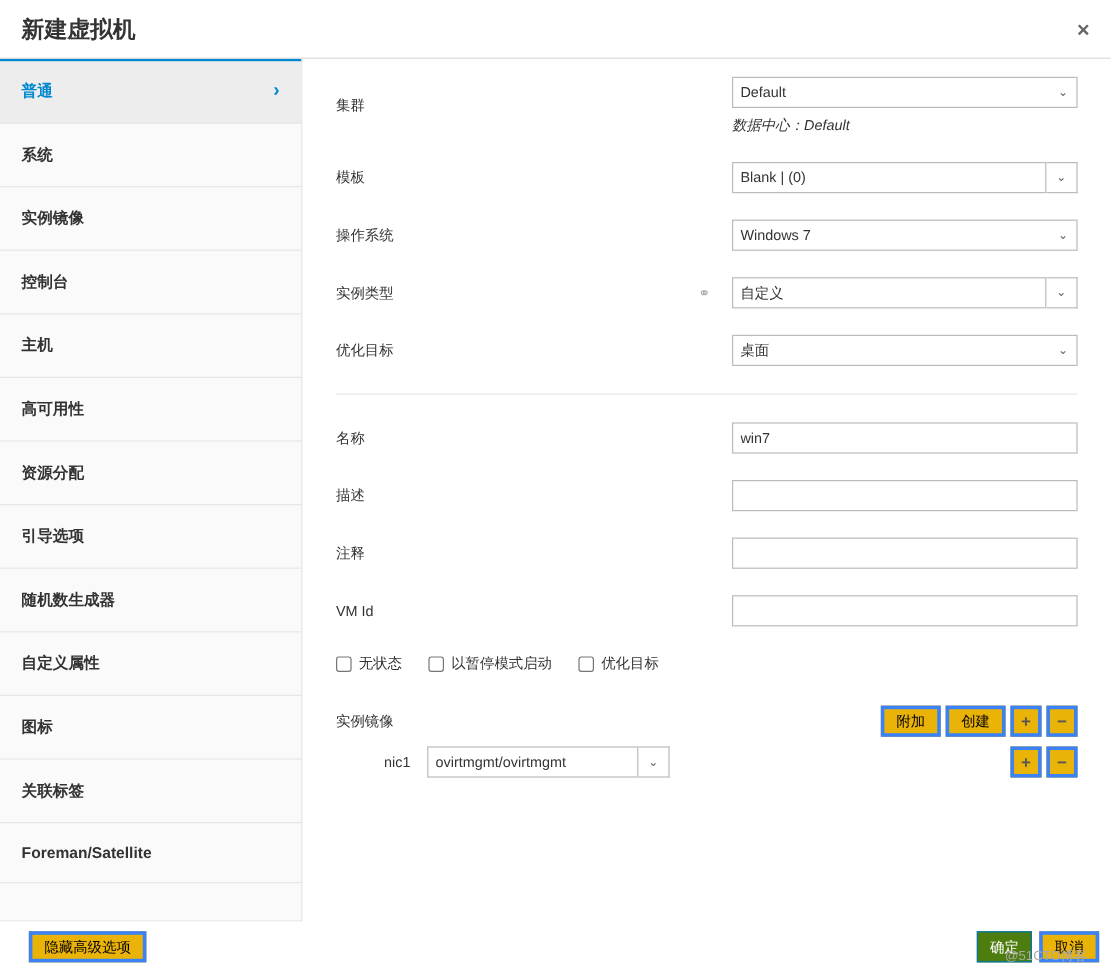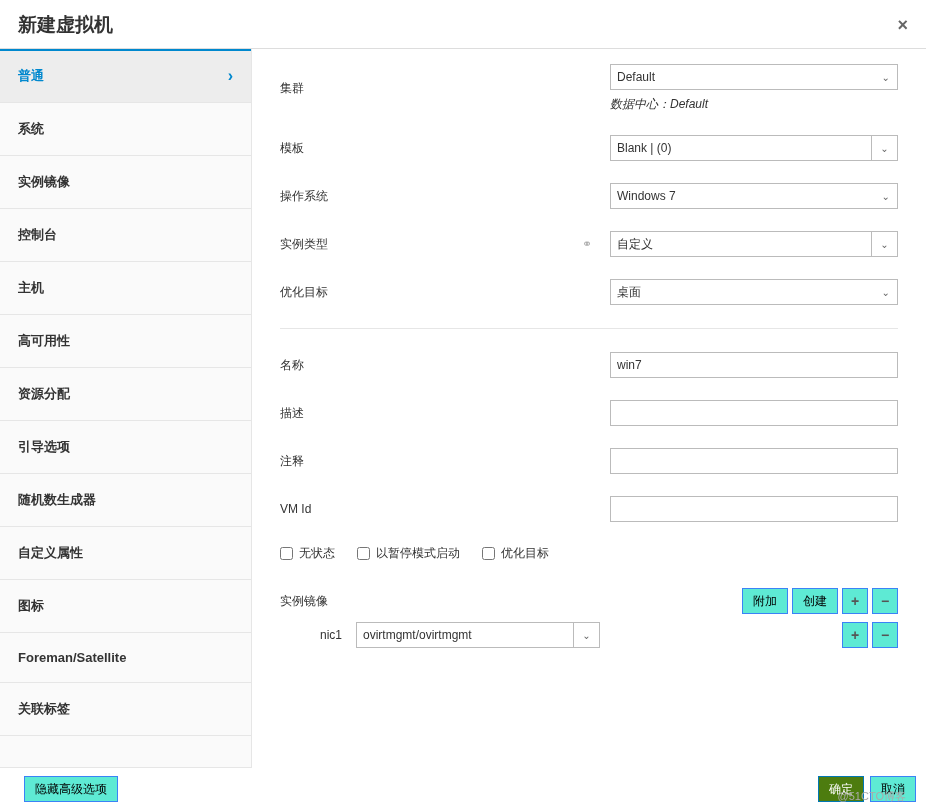--- a/index.html
+++ b/index.html
@@ -26,25 +26,25 @@
     .select-split .sel-main { flex: 1; position: relative; }
     .select-split .sel-btn { width: 26px; height: 26px; border: 1px solid #bbb; border-left: none; display: flex; align-items: center; justify-content: center; font-size: 10px; color: #666; background:#fff; cursor: pointer;}
     .sub-note { font-size: 12px; color: #333; font-style: italic; margin-top: 6px; }
     .divider { border-top: 1px solid #e6e6e6; margin: 12px 0; }
     .name-input { border: 1px solid #bbb; background: #edf3fd; }
     .checkbox-row { display: flex; gap: 22px; padding: 12px 0 6px 0; align-items: center; }
     .checkbox-item { display: flex; align-items: center; gap: 6px; }
     .chk { width: 13px; height: 13px; }
     .instance-image-row { display:flex; justify-content: space-between; align-items: center; padding: 20px 0 0 0;}
     .btn-group { display: flex; gap: 4px; }
-    .btn { height: 26px; border: 1px solid #3b82f6; background: #5eead4; padding: 0 10px; font-size: 12px; cursor: pointer; }
+    .btn { height: 26px; border: 3px solid #3b82f6; background: #eab308; padding: 0 10px; font-size: 12px; cursor: pointer; }
     .btn.square { width: 26px; padding: 0; display:flex; align-items:center; justify-content:center; font-size:14px; font-weight:bold; color:#555;}
     .vnic-row { display: flex; align-items: center; margin-top: 8px; }
     .vnic-label { width: 76px; padding-left: 40px; }
-    .vnic-select-wrap { width: 244px; }
+    .vnic-select-wrap { width: 202px; }
     .vnic-actions { margin-left: auto; display:flex; gap:4px;}
     .footer { display: flex; justify-content: space-between; align-items: center; padding: 8px 10px 4px 24px;}
     .footer-left, .footer-right { display: flex; gap: 6px; }
     .btn-primary { background: #4d7c0f; color: #fff; border: 1px solid #0077b3; }
     .watermark { position: absolute; right: 20px; bottom: 2px; font-size: 11px; color: #aaa; }
     .chain-icon { font-size: 12px; color: #aaa; letter-spacing: -2px;}
     .nic-section-title { margin-top: 44px; padding-top: 10px; border-top: 1px solid #e6e6e6;}
   </style>
 </head>
 <body>
@@ -85,24 +85,24 @@
       <div class="sidebar-item">
           <span>随机数生成器</span>
         </div>
       <div class="sidebar-item">
           <span>自定义属性</span>
         </div>
       <div class="sidebar-item">
           <span>图标</span>
         </div>
       <div class="sidebar-item">
+          <span>关联标签</span>
+        </div>
+      <div class="sidebar-item">
           <span>Foreman/Satellite</span>
-        </div>
-      <div class="sidebar-item">
-          <span>关联标签</span>
         </div>
     </div>
 
     <div class="content">
       <div class="form-row">
         <div class="form-label">集群</div>
         <div class="form-input-wrap">
           <div class="select-wrap">
             <select class="form-select"><option>Default</option></select>
             <span class="caret">⌄</span>

